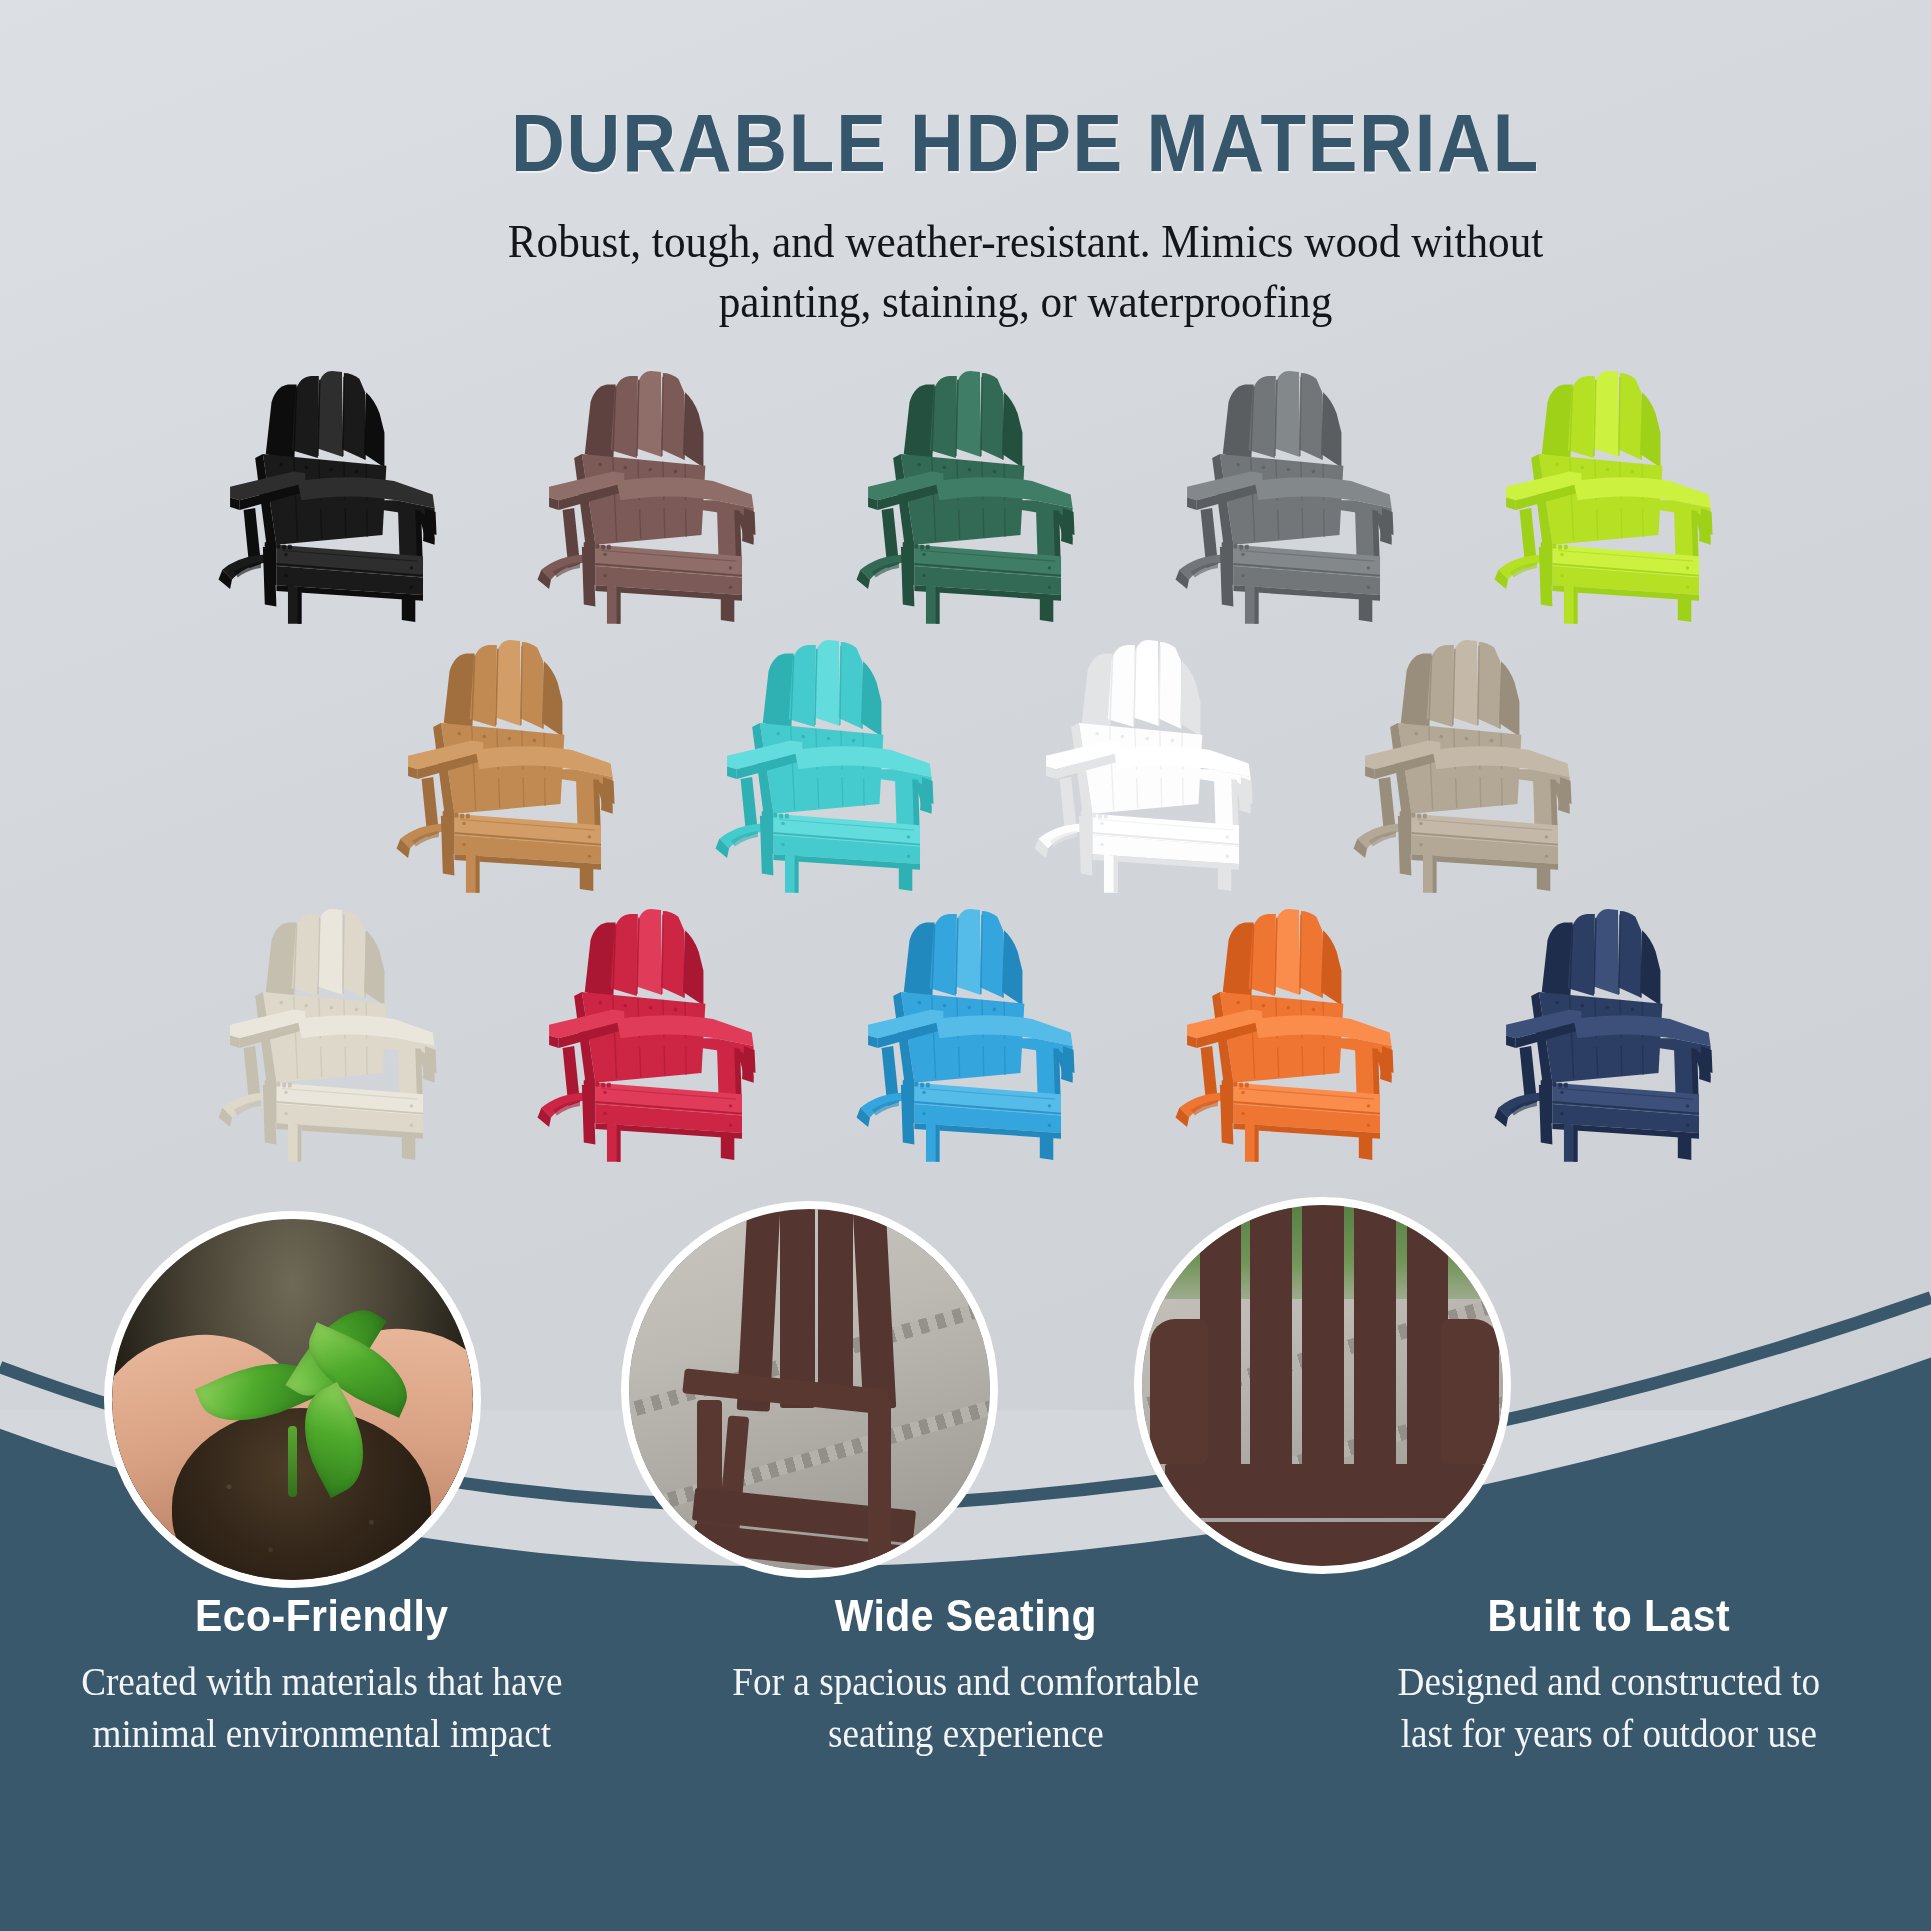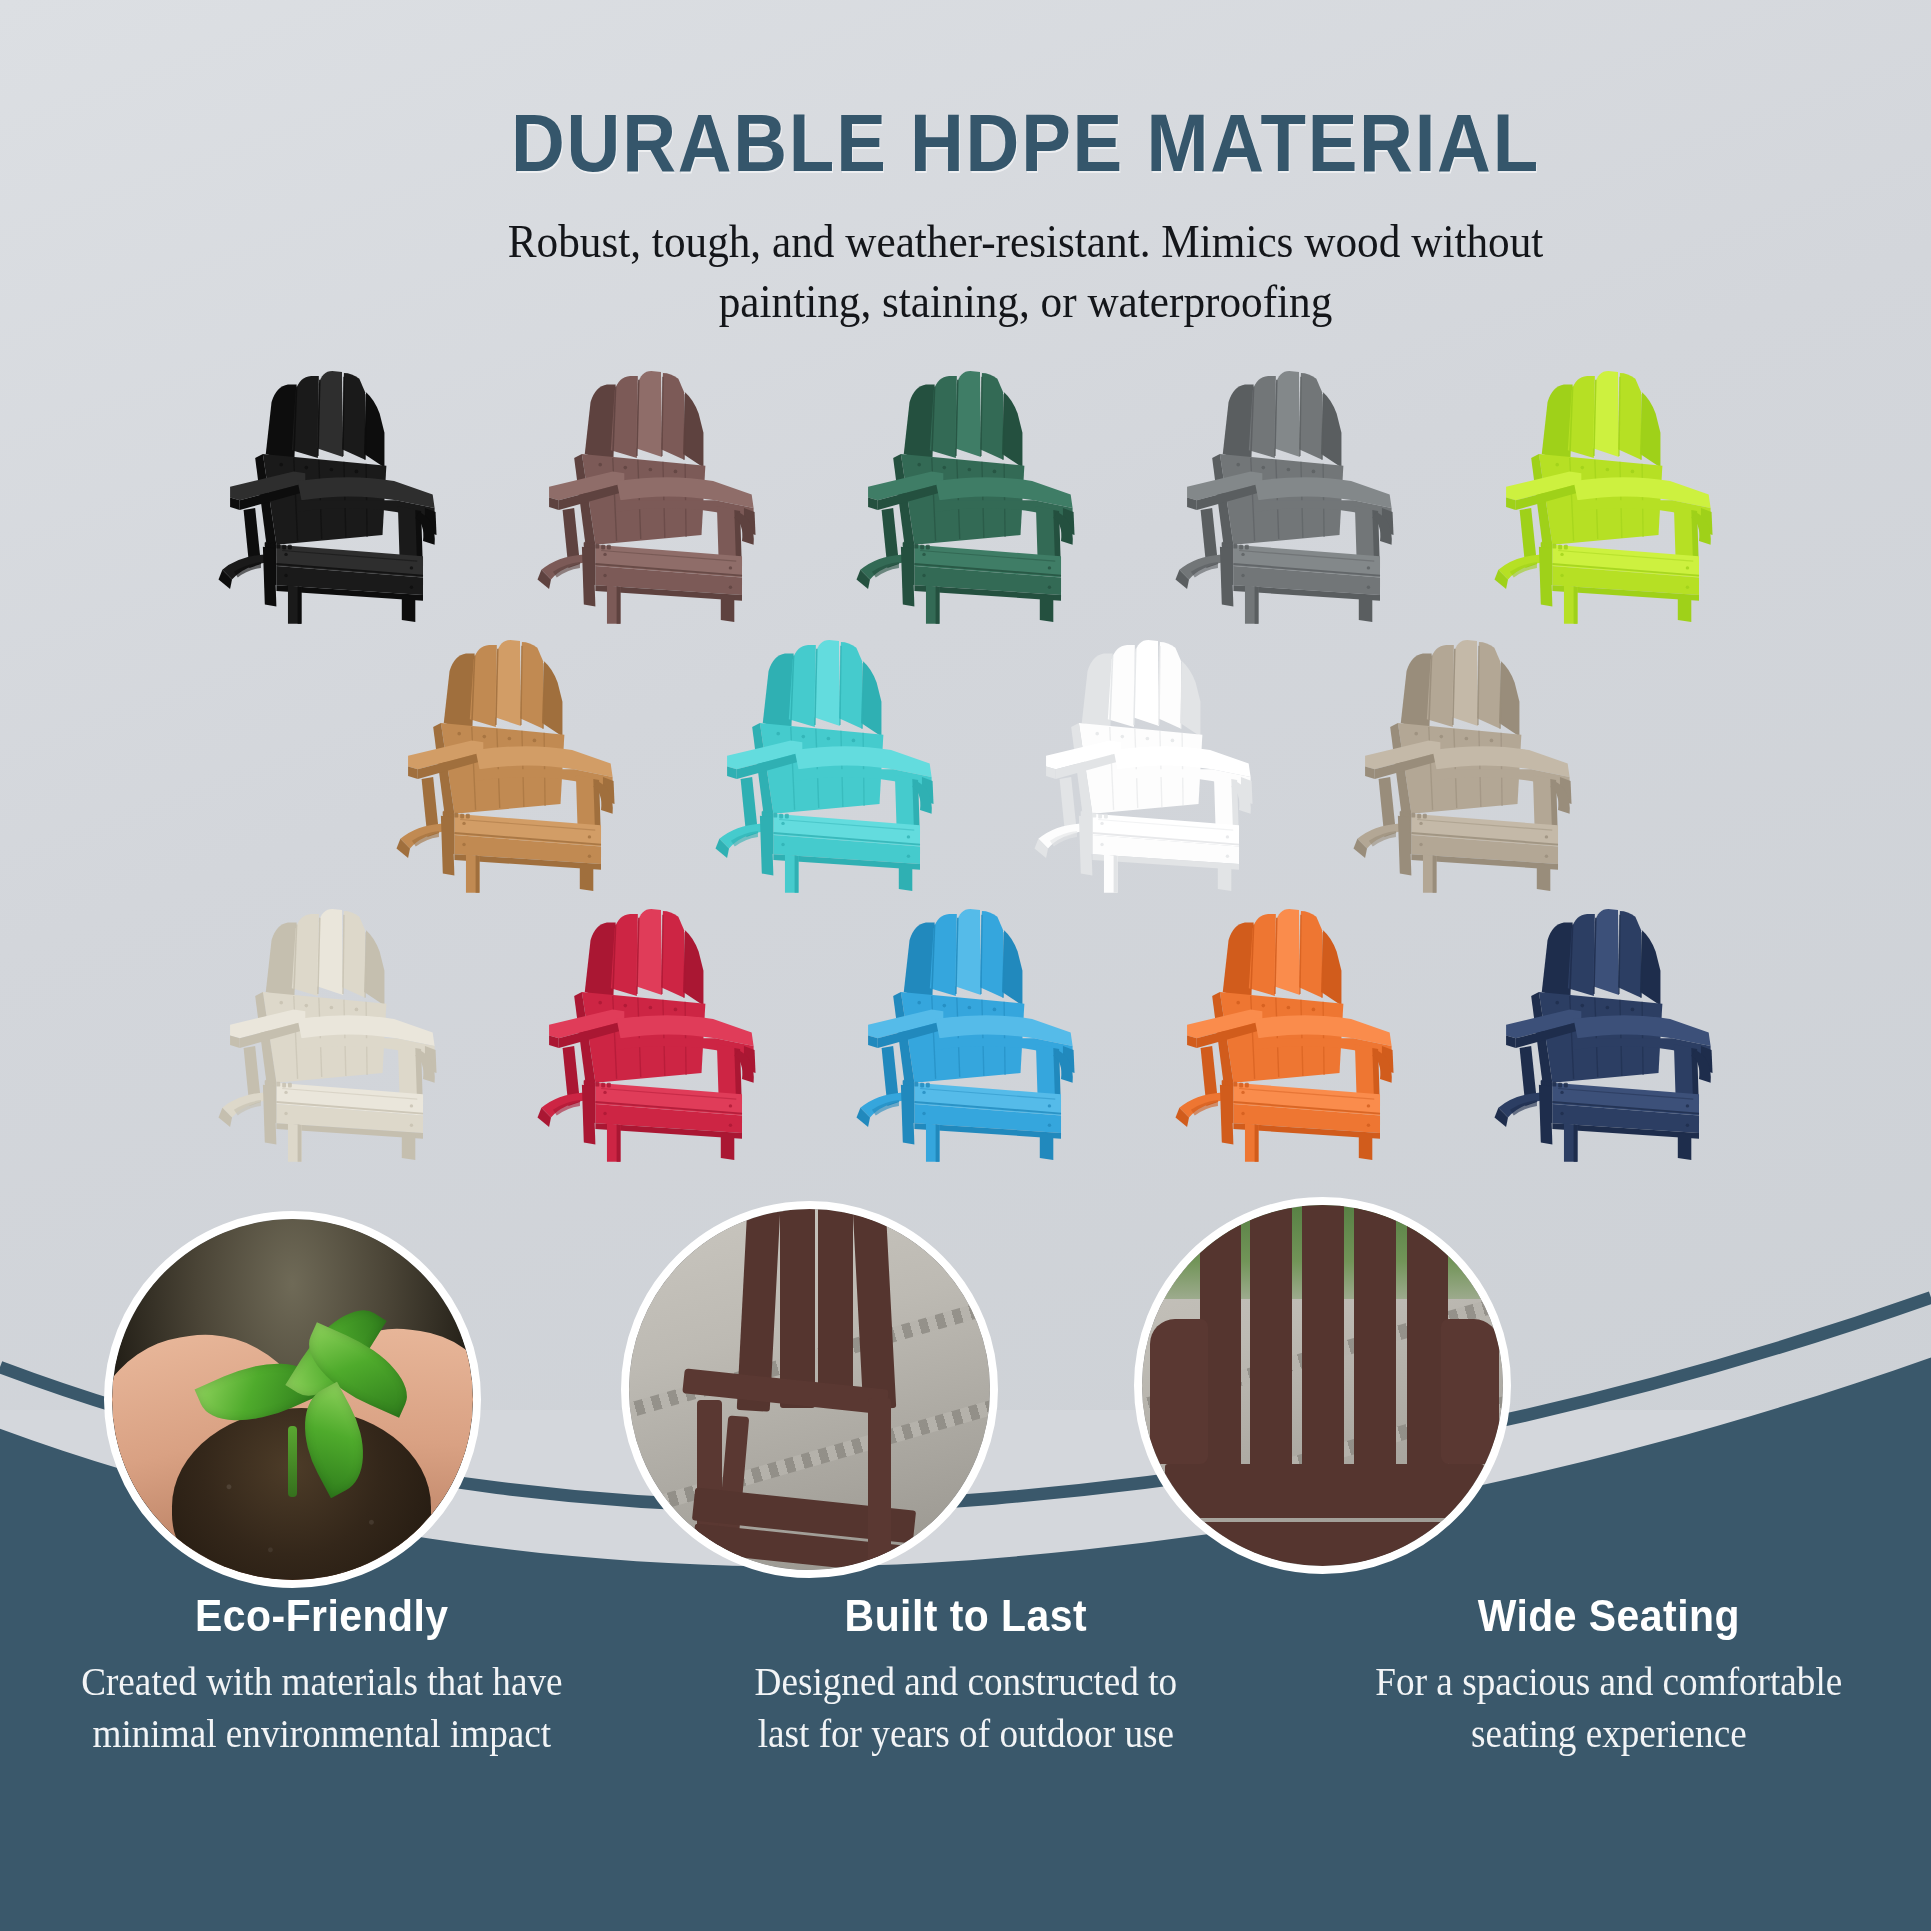--- a/index.html
+++ b/index.html
@@ -1409,29 +1409,29 @@
 
   <div class="features">
     <div class="feat">
       <p class="feat-title">Eco-Friendly</p>
       <p class="feat-desc">
         <span>Created with materials that have</span><br>
         <span>minimal environmental impact</span>
       </p>
     </div>
     <div class="feat">
+      <p class="feat-title">Wide Seating</p>
+      <p class="feat-desc">
+        <span>For a spacious and comfortable</span><br>
+        <span>seating experience</span>
+      </p>
+    </div>
+    <div class="feat">
       <p class="feat-title">Built to Last</p>
       <p class="feat-desc">
         <span>Designed and constructed to</span><br>
         <span>last for years of outdoor use</span>
       </p>
     </div>
-    <div class="feat">
-      <p class="feat-title">Wide Seating</p>
-      <p class="feat-desc">
-        <span>For a spacious and comfortable</span><br>
-        <span>seating experience</span>
-      </p>
-    </div>
   </div>
 
 </div>
 
 
 </body></html>

